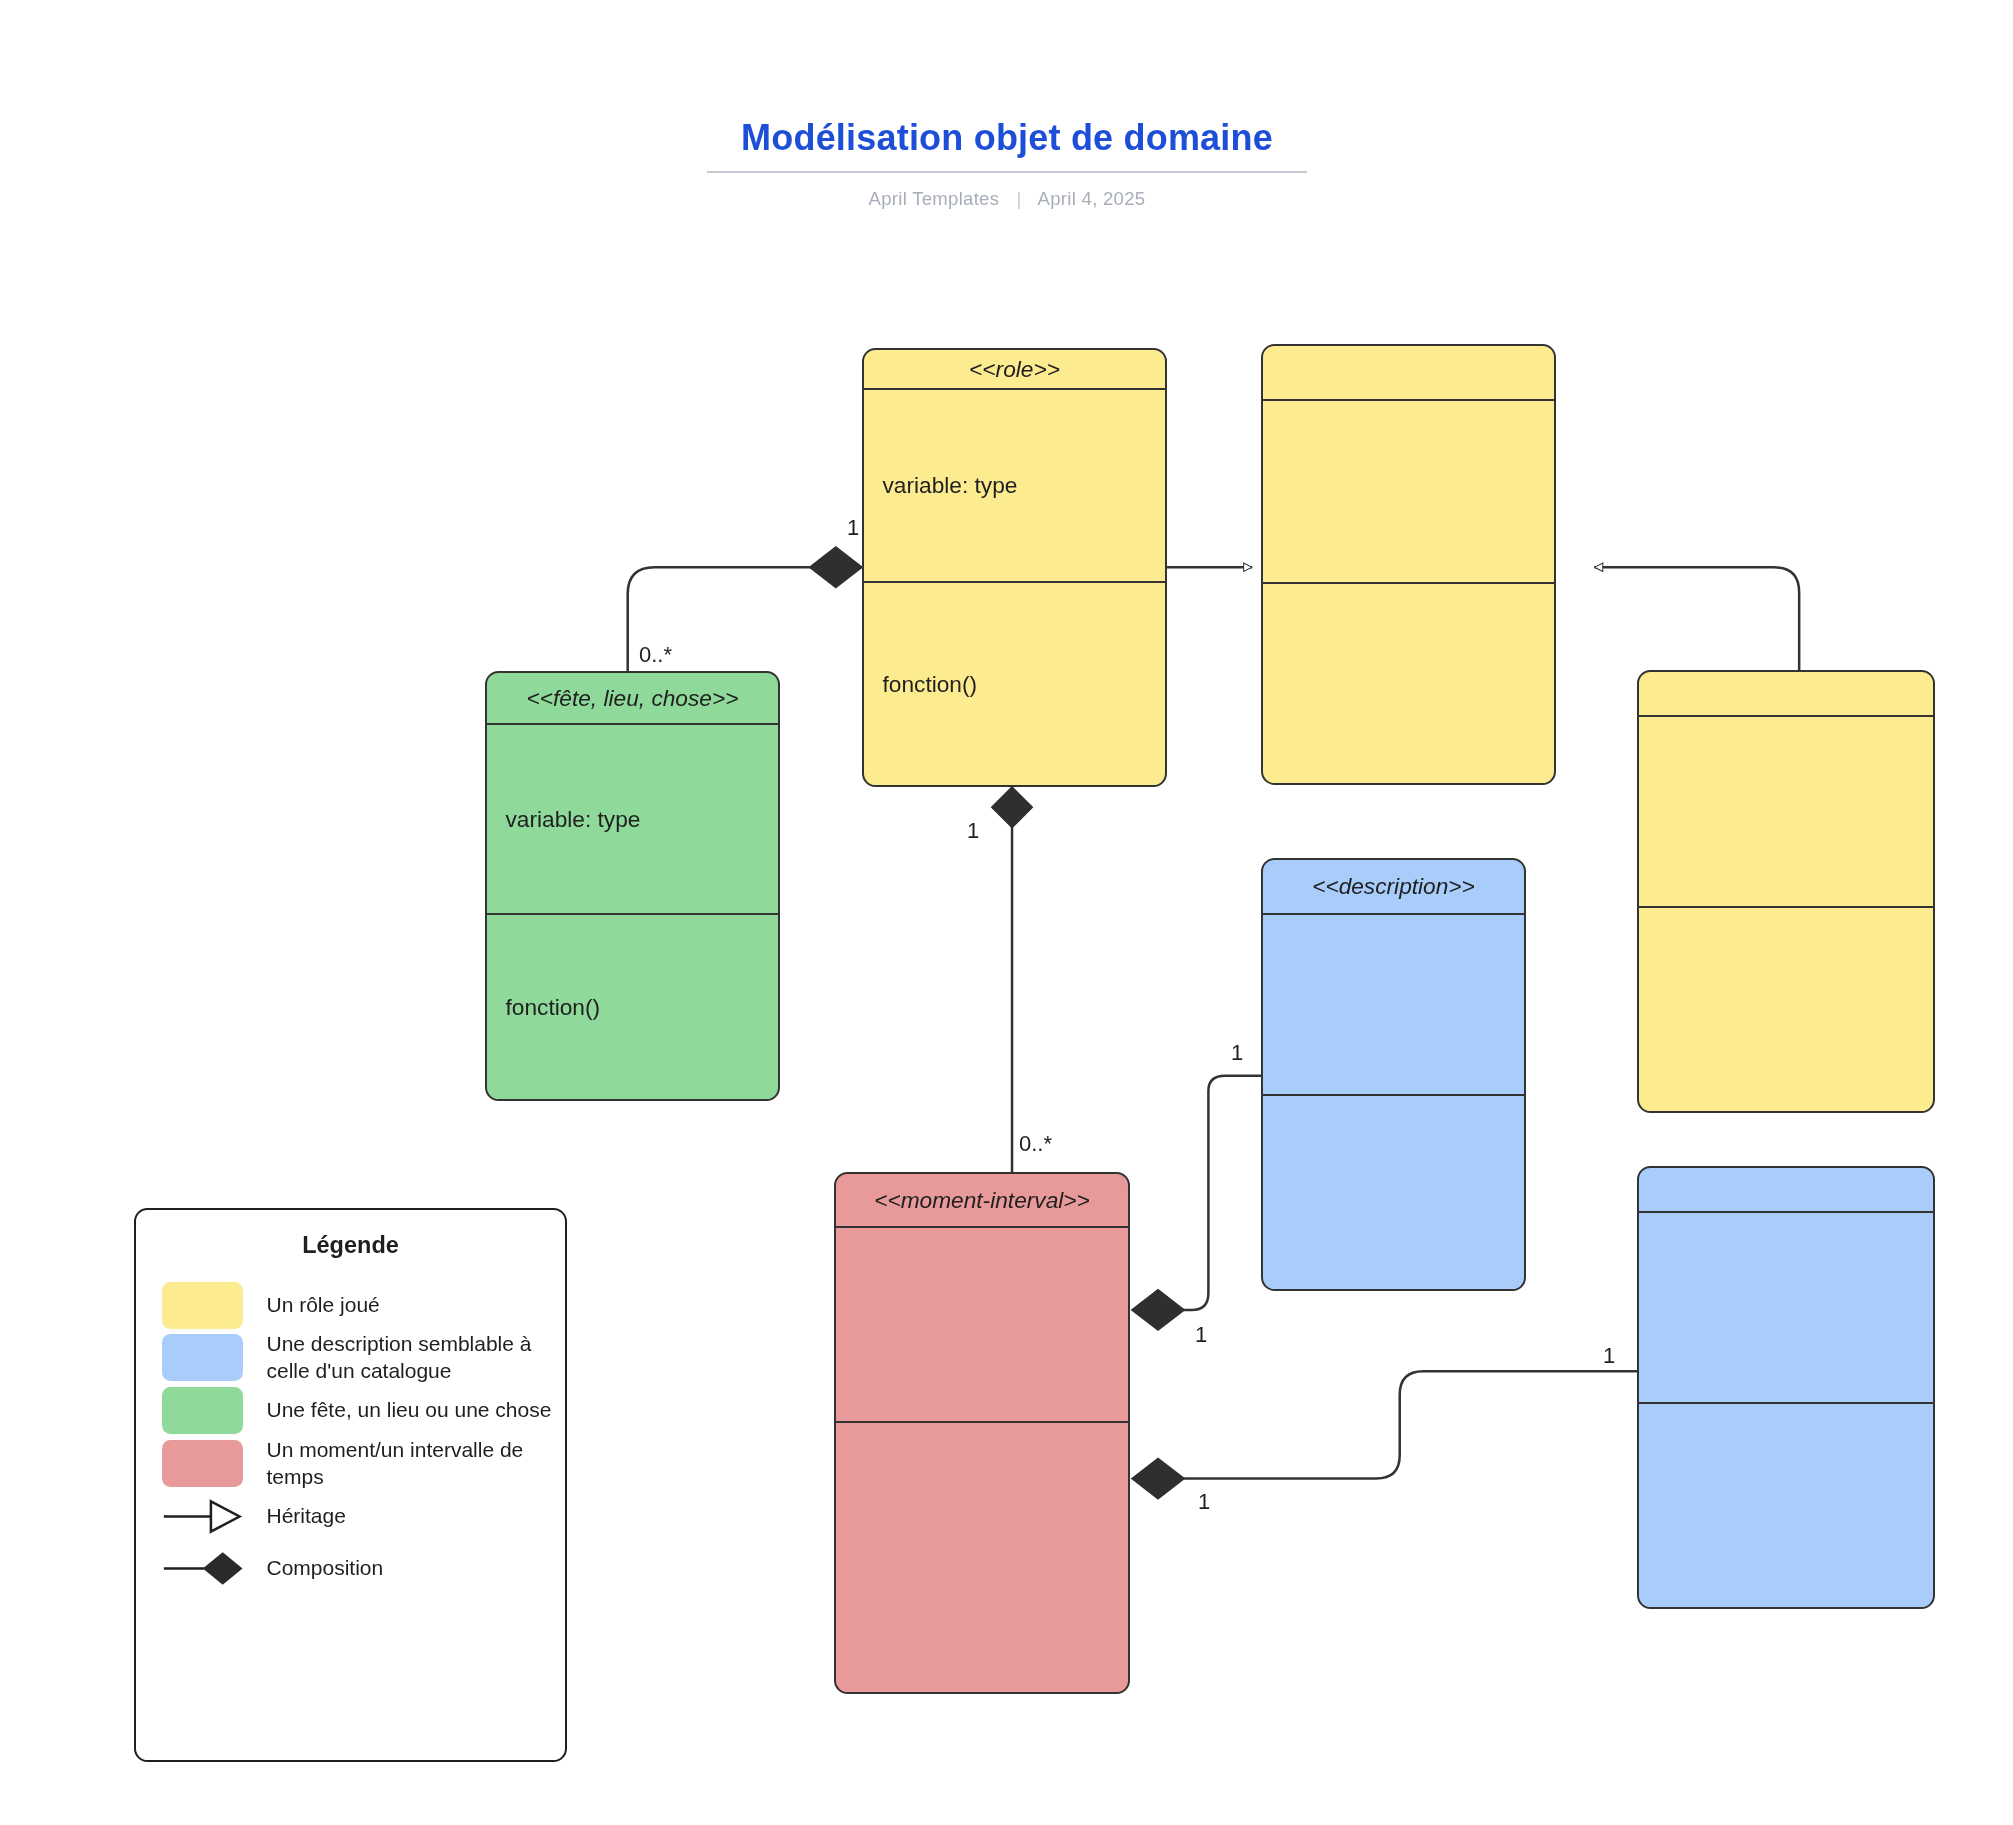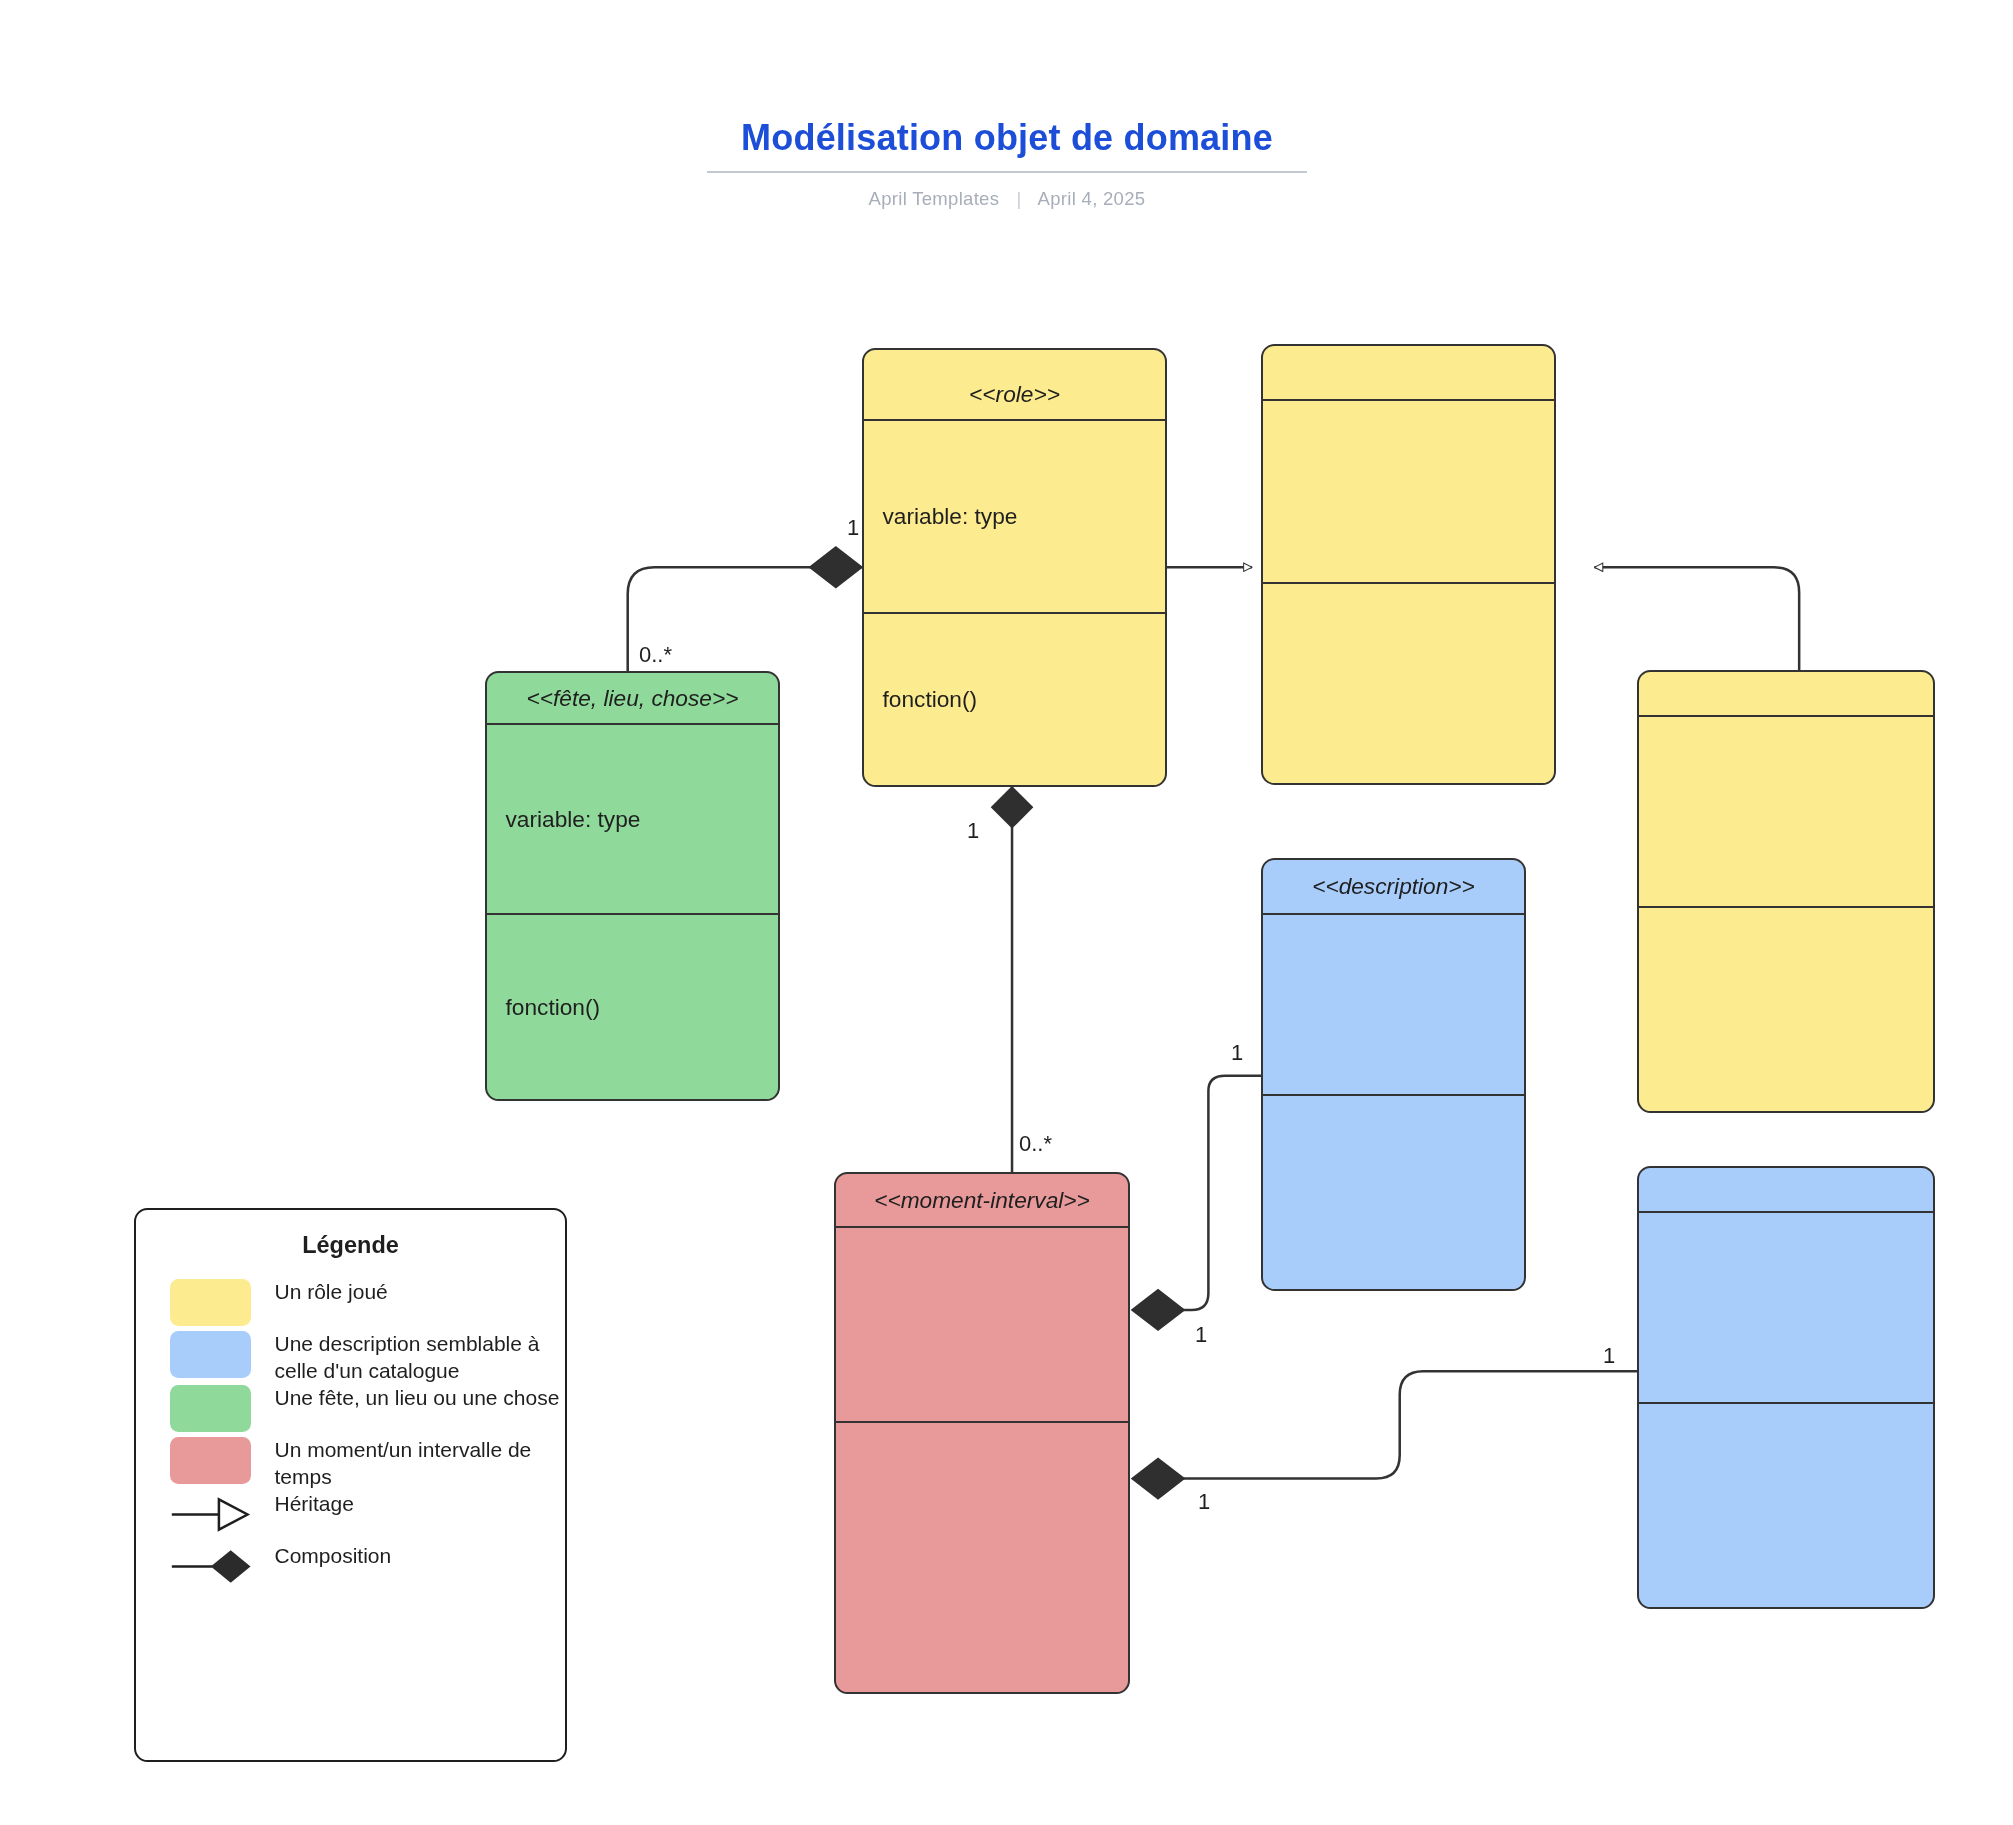--- a/index.html
+++ b/index.html
@@ -111,22 +111,23 @@
     font-size: 23.5px;
     font-weight: bold;
     color: #1f1f1f;
     margin-top: 22px;
   }
   .legend-rows {
     margin-top: 20px;
   }
   .legend-row {
     display: flex;
+    align-items: center;
     min-height: 52px;
-    padding-left: 34px;
+    padding-left: 26px;
   }
   .legend-row .swatch {
     width: 81px;
     height: 47px;
     border-radius: 8.4px;
     flex: 0 0 auto;
   }
   .legend-row .glyph {
     width: 81px;
     height: 47px;
@@ -174,21 +175,21 @@
     <path d="M 2144,800 L 2144,706 Q 2144,676 2114,676 L 1900,676" fill="none" stroke="#333333" stroke-width="3" marker-end="url(#hollow-tri)"></path>
 
     <path d="M 1380,1561 L 1420,1561 Q 1440,1561 1440,1541 L 1440,1300 Q 1440,1282 1460,1282 L 1503,1282" fill="none" stroke="#333333" stroke-width="3"></path>
     <polygon points="1380,1561 1411,1537 1442,1561 1411,1585" fill="#2f2f2f" stroke="#2f2f2f" stroke-width="2" transform="translate(-31,0)"></polygon>
 
     <path d="M 1380,1762 L 1640,1762 Q 1668,1762 1668,1734 L 1668,1662 Q 1668,1634 1696,1634 L 1951,1634" fill="none" stroke="#333333" stroke-width="3"></path>
     <polygon points="1380,1762 1411,1738 1442,1762 1411,1786" fill="#2f2f2f" stroke="#2f2f2f" stroke-width="2" transform="translate(-31,0)"></polygon>
   </svg>
 
   <div class="uml-class yellow" style="left:862px;top:348px;width:305px;height:439px;">
-    <div class="comp-name" style="height:51px;margin-top:20px;">&lt;&lt;role&gt;&gt;</div>
+    <div class="comp-name" style="height:40px;">&lt;&lt;role&gt;&gt;</div>
     <div class="comp-attrs" style="height:193px;">variable: type</div>
     <div class="comp-ops" style="flex:1 1 auto;">fonction()</div>
   </div>
 
   <div class="uml-class yellow" style="left:1261px;top:344px;width:295px;height:441px;">
     <div class="comp-name" style="height:55px;"></div>
     <div class="comp-attrs" style="height:183px;"></div>
     <div class="comp-ops" style="flex:1 1 auto;"></div>
   </div>
 

